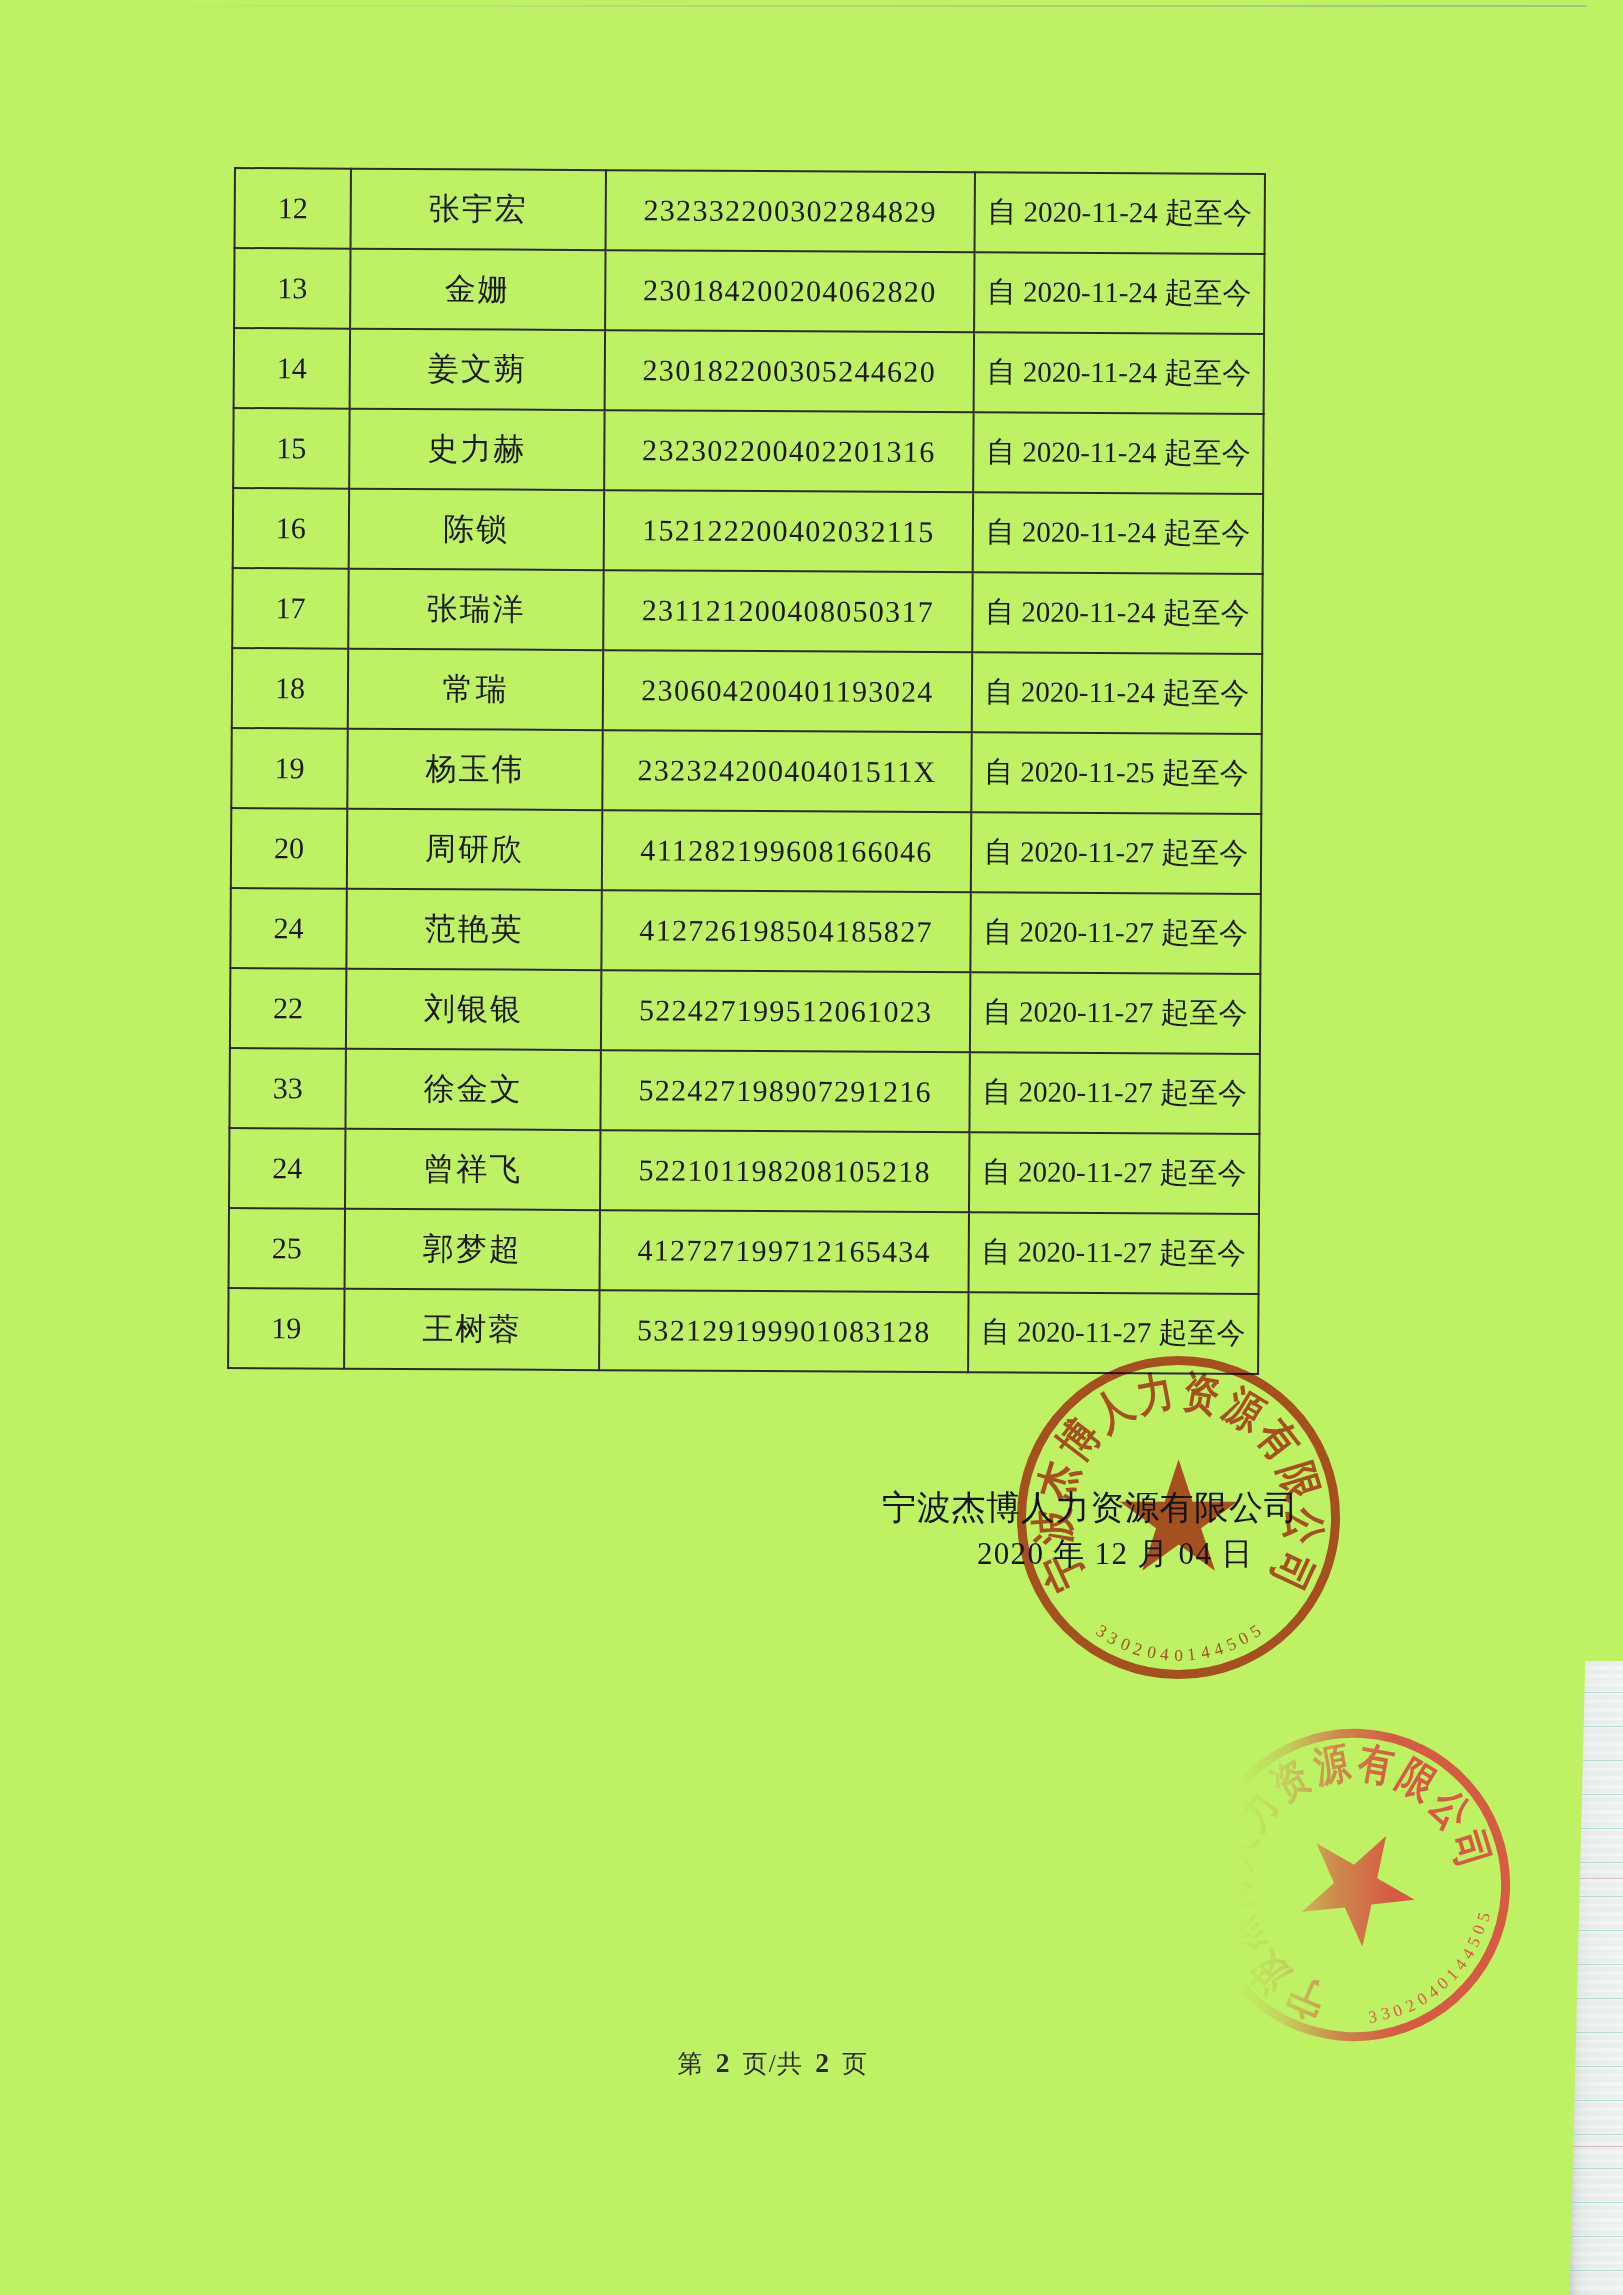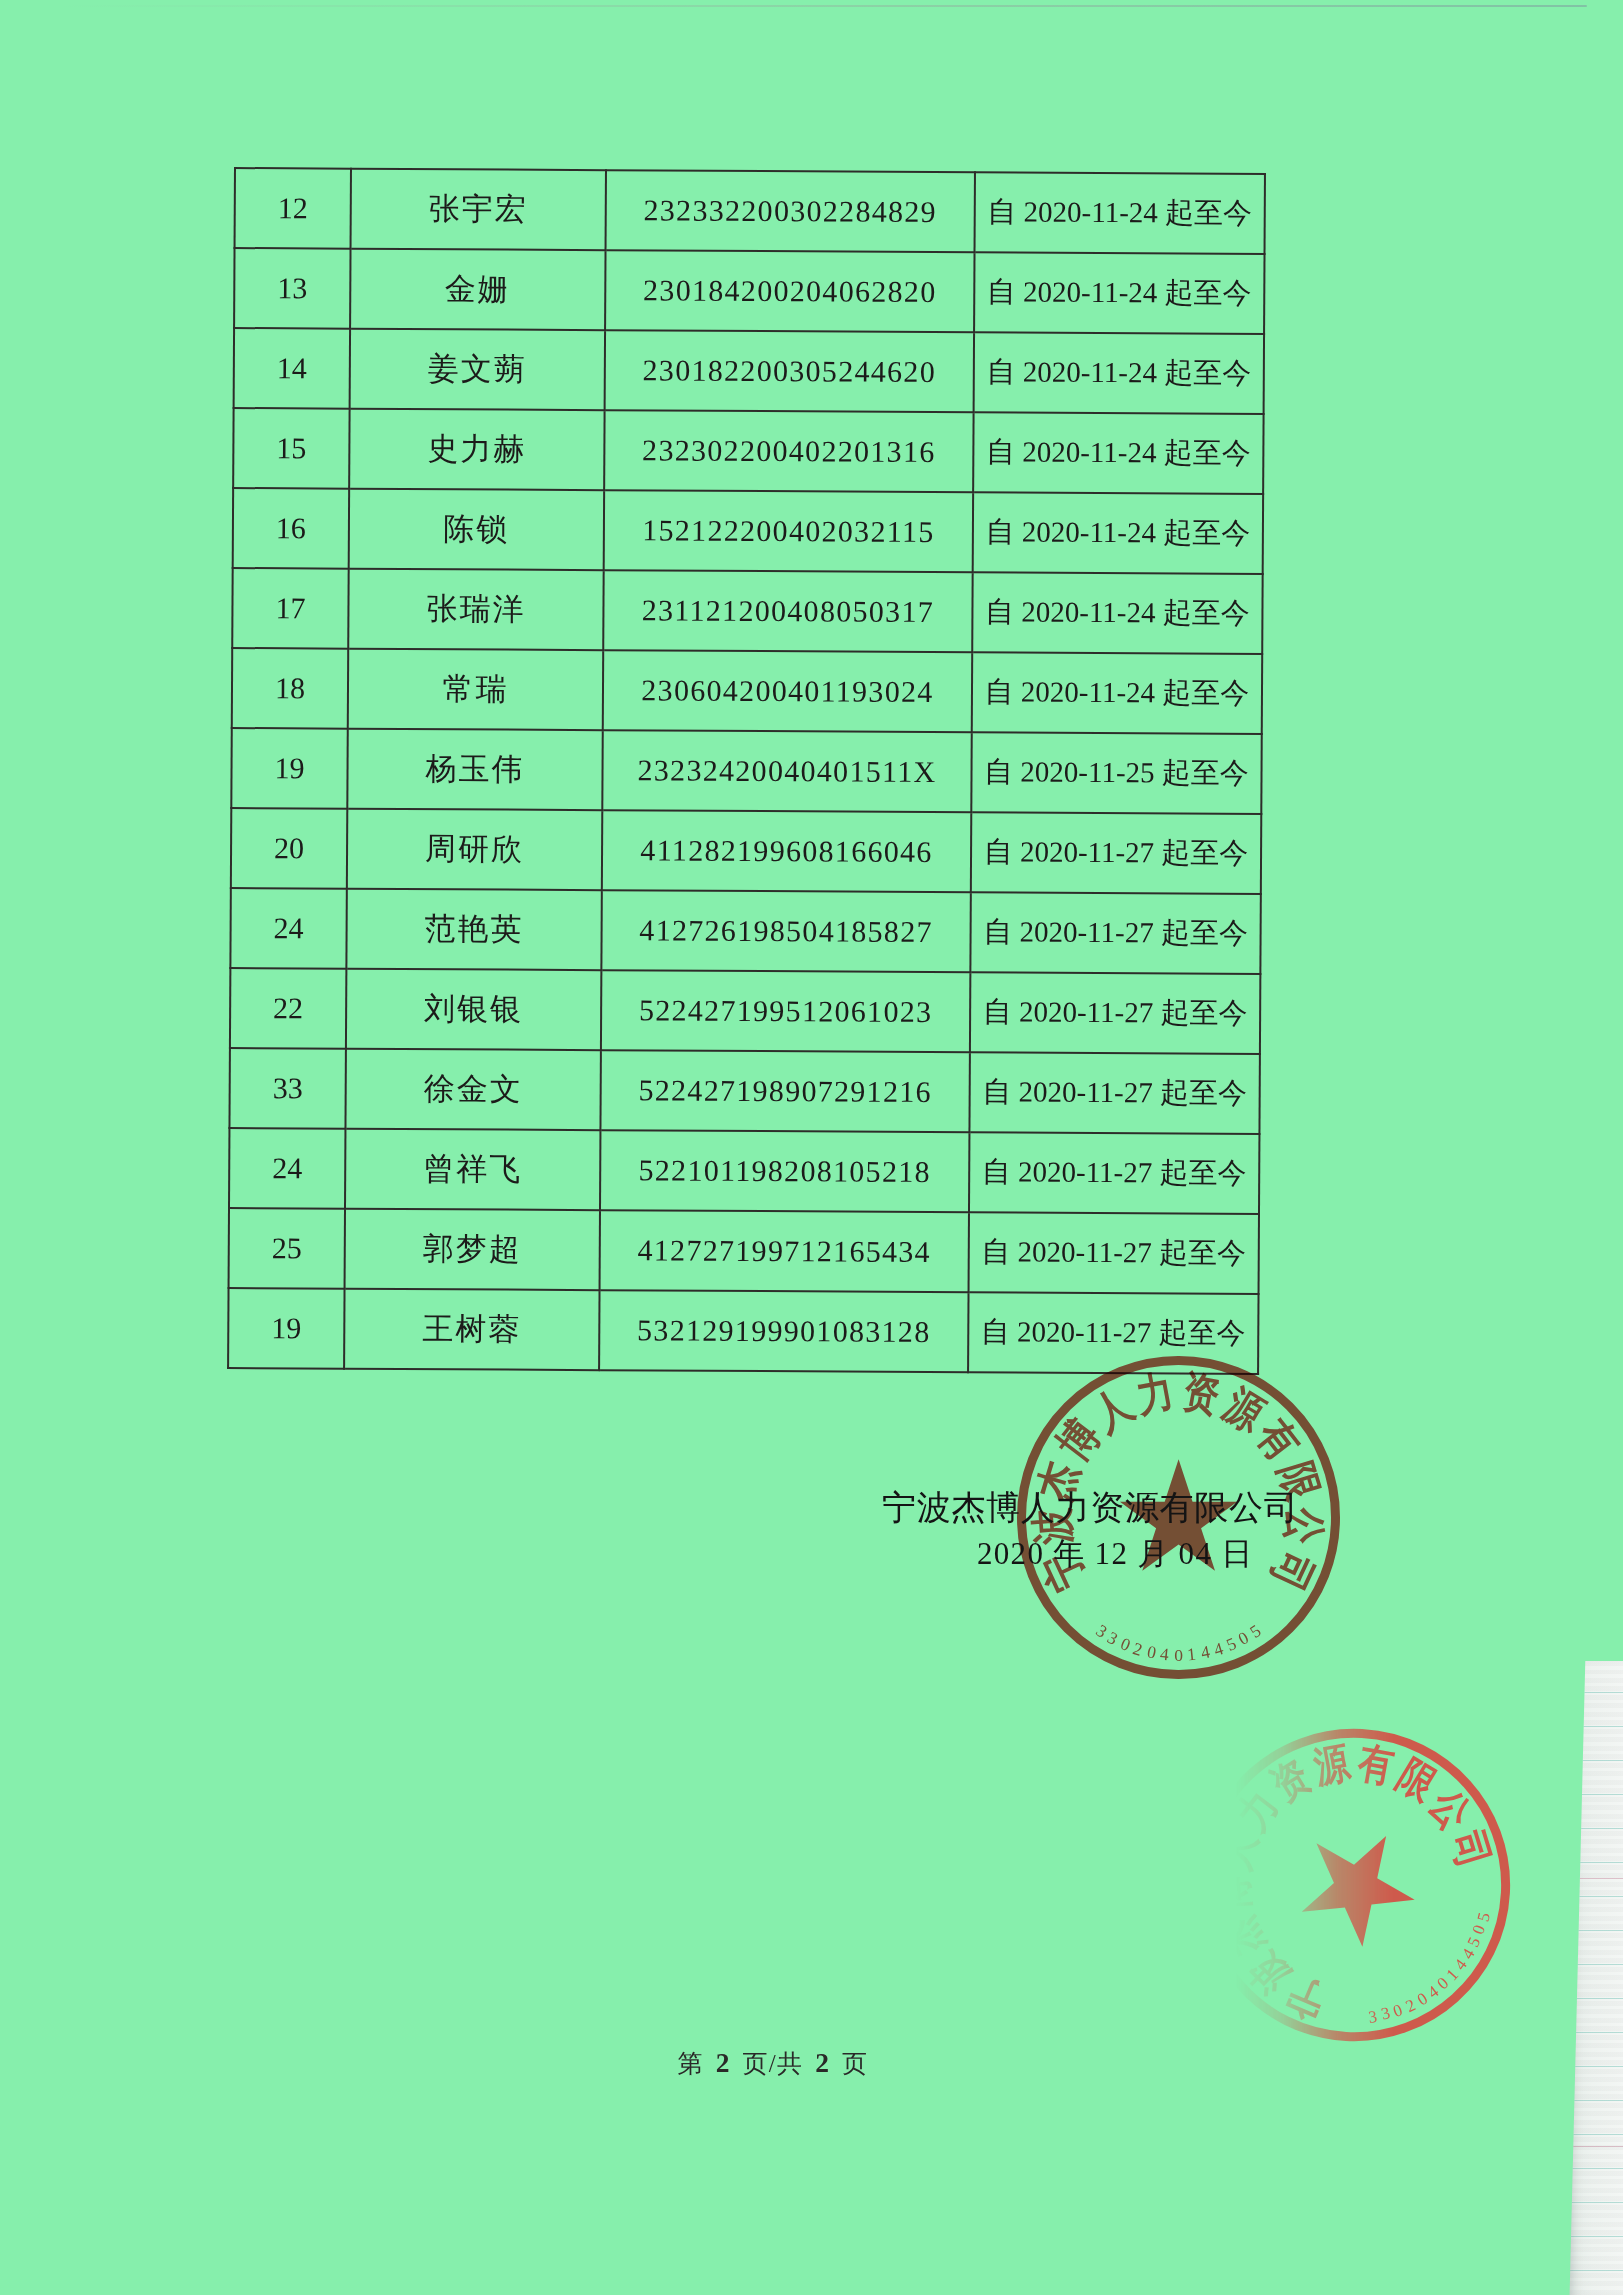--- a/index.html
+++ b/index.html
@@ -1,18 +1,18 @@
 <!DOCTYPE html>
 <html style="font-size:10.5px"><head>
 <meta charset="utf-8">
 <style>
   html,body{margin:0;padding:0;background:#ffffff;}
   body{width:1623px;height:2295px;position:relative;overflow:hidden;
        font-family:"Liberation Serif","DejaVu Serif",serif;}
-  .page{position:absolute;inset:0;background:#86efac;}
+  .page{position:absolute;inset:0;background:#bef264;}
 
   
   .top-edge{position:absolute;left:59px;right:36px;top:4.6px;height:2px;
     background:linear-gradient(to right,rgba(150,160,155,0),rgba(150,160,155,.38) 55%,rgba(125,150,158,.5));
     border-radius:1.3px;}
 
   
   .edge-strip{position:absolute;right:0;top:1661px;height:634px;width:56px;
     clip-path:polygon(18.3px 0,56px 0,56px 100%,2.6px 100%);
     background:

